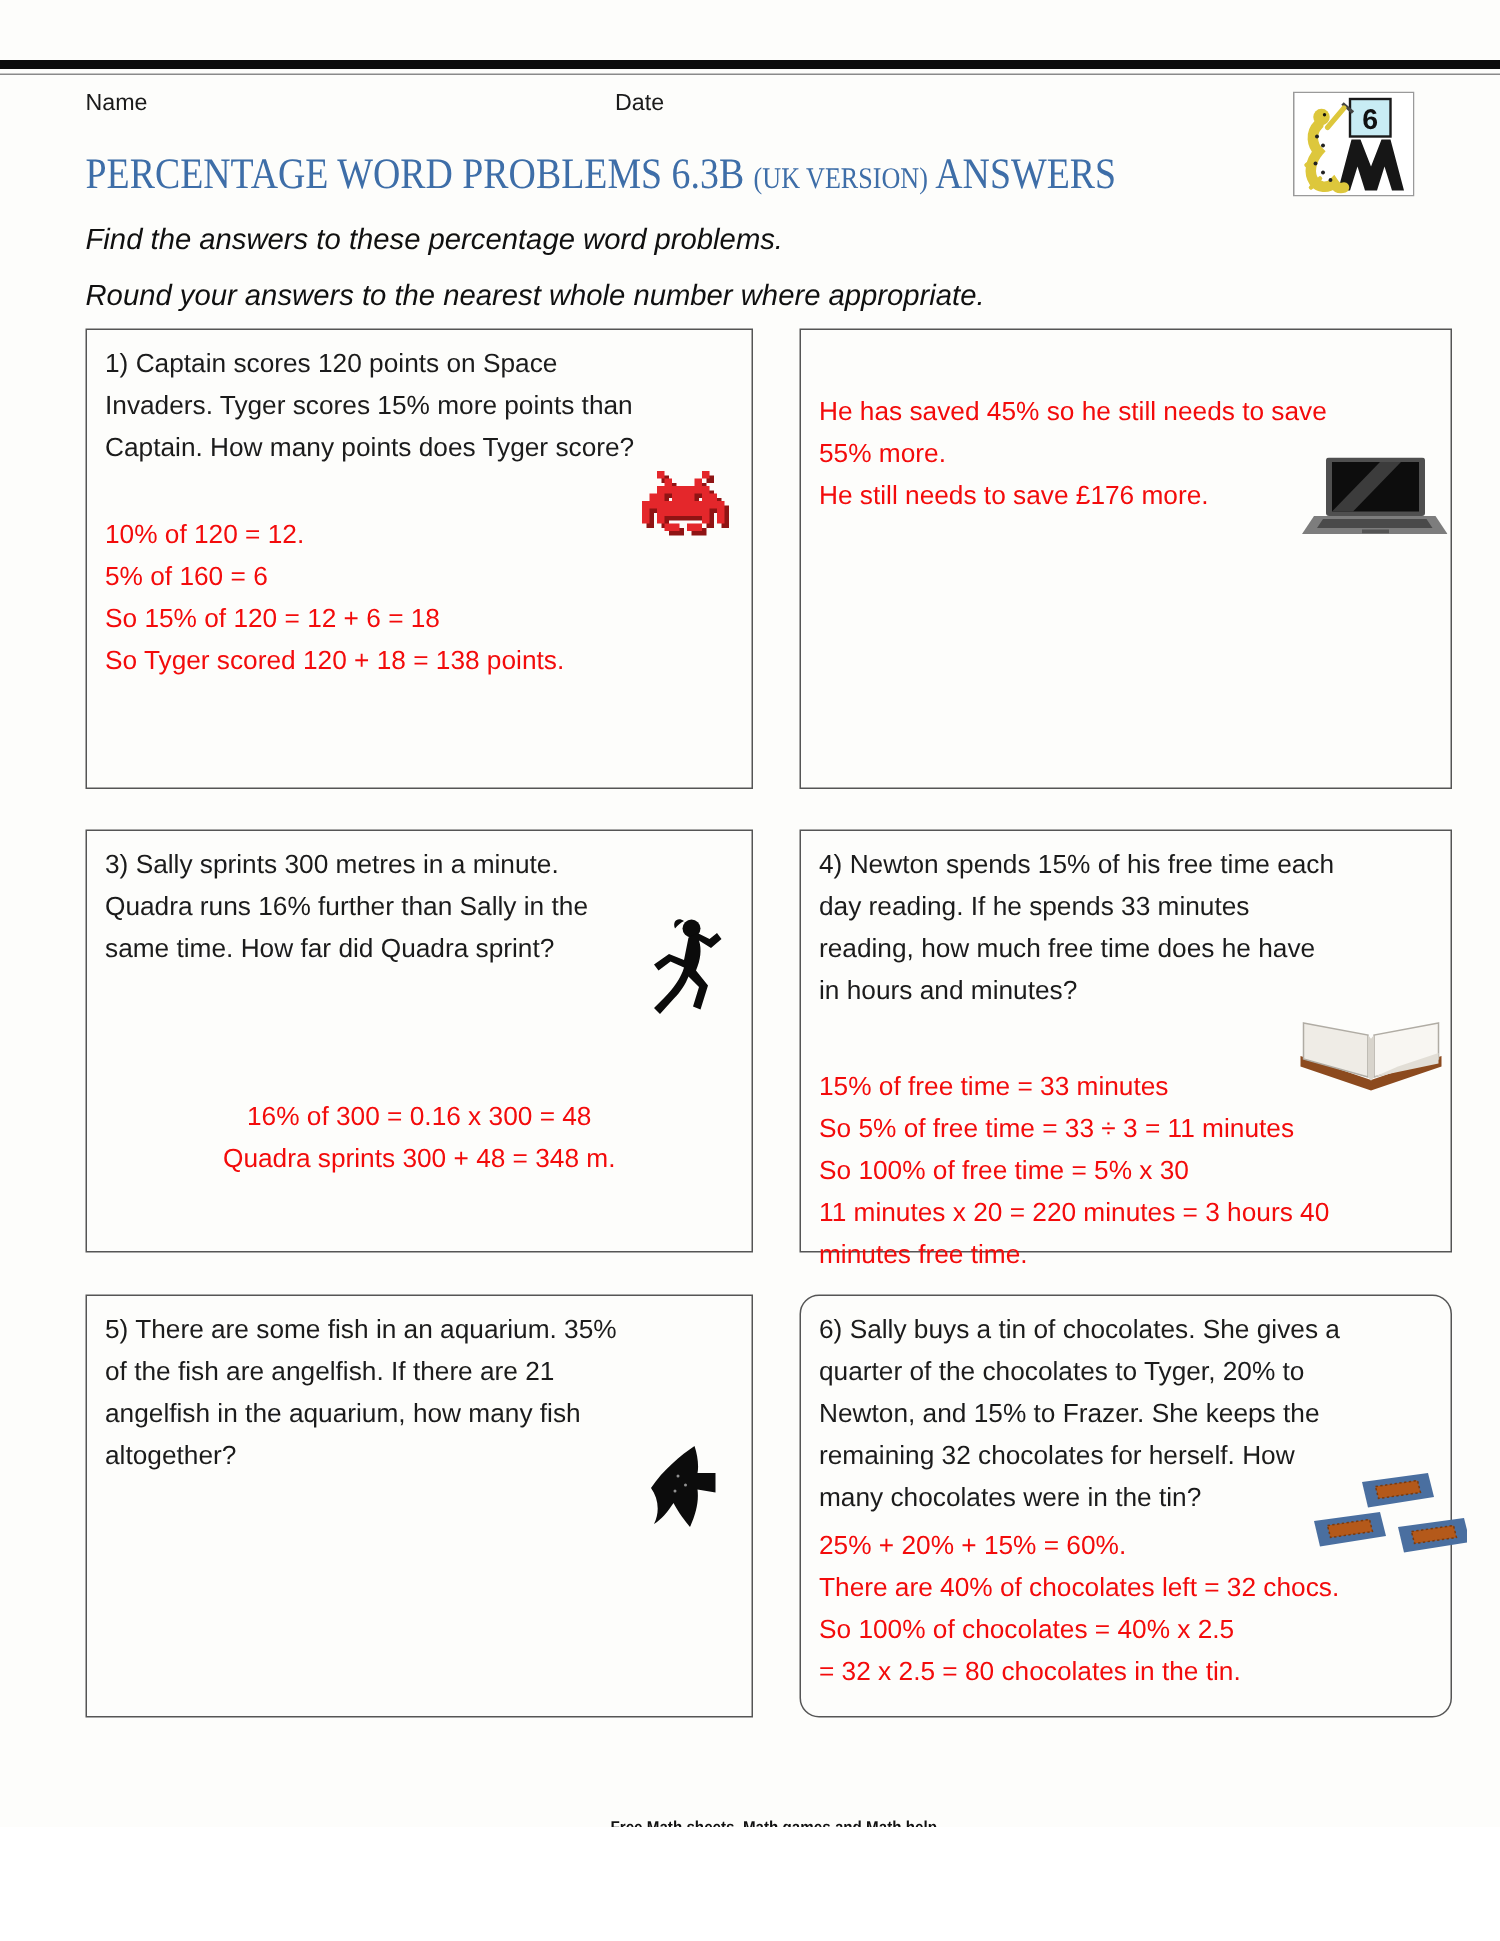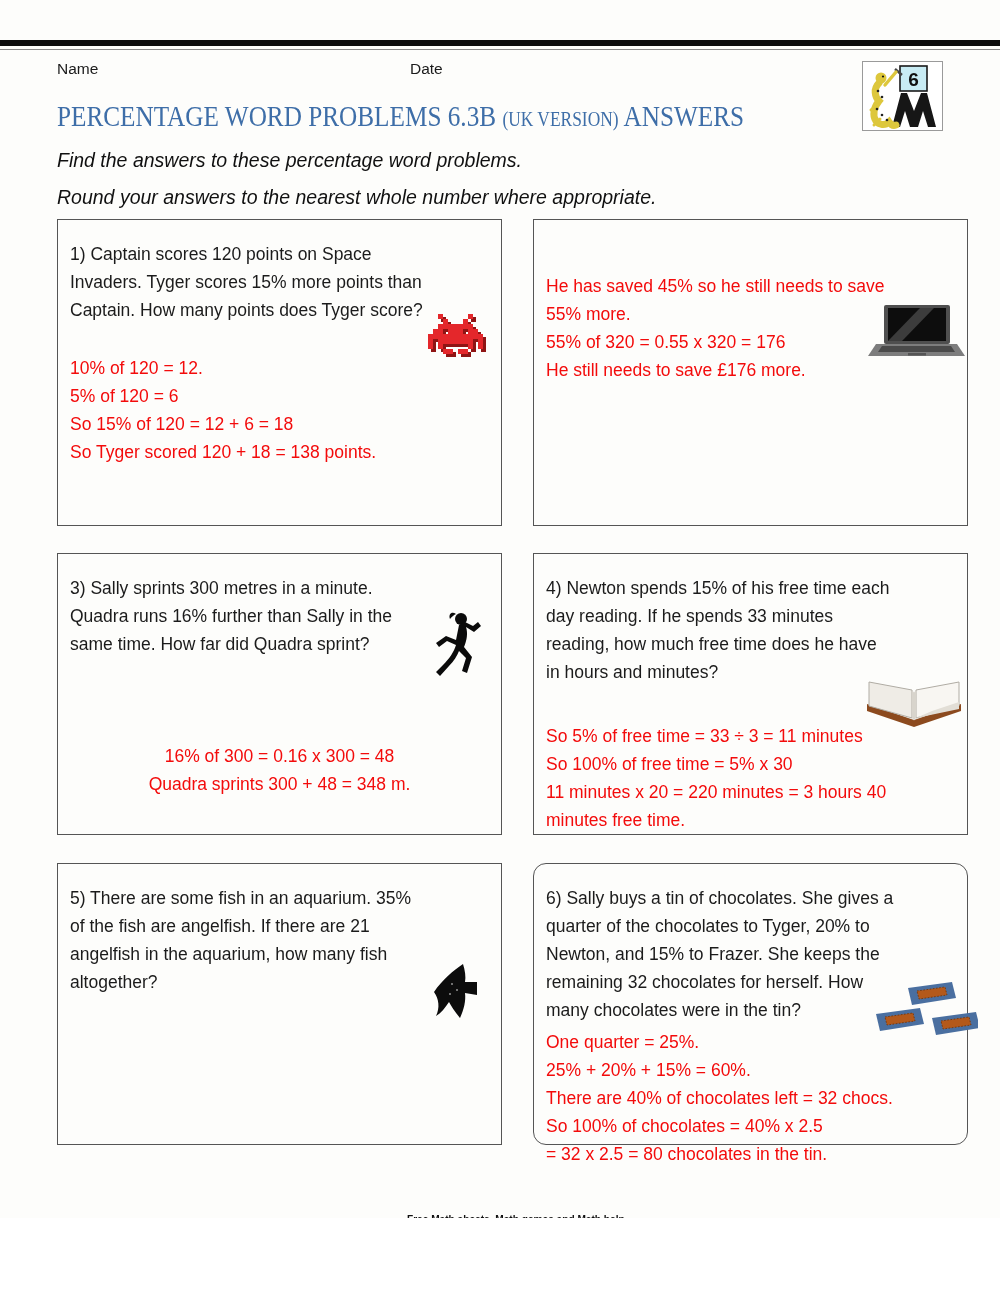--- a/index.html
+++ b/index.html
@@ -16,21 +16,21 @@
     position:absolute;left:57px;top:100px;margin:0;white-space:nowrap;
     font-family:"Liberation Serif",serif;font-weight:normal;
     color:#3e6ea8;font-size:29px;transform:scaleX(0.87);transform-origin:left top;
   }
   .title-version{font-size:20px;}
   .instr{position:absolute;left:57px;margin:0;font-size:19.5px;font-style:italic;color:#101010;}
   .instr1{top:149px;}
   .instr2{top:186px;}
   .problem-box{
     position:absolute;box-sizing:border-box;border:1px solid #555555;
-    padding:20px 12px;background:transparent;
+    padding:8px 12px;background:transparent;
   }
   .b1{left:57px;top:219px;width:445px;height:307px;}
   .b2{left:533px;top:219px;width:435px;height:307px;}
   .b3{left:57px;top:553px;width:445px;height:282px;}
   .b4{left:533px;top:553px;width:435px;height:282px;}
   .b5{left:57px;top:863px;width:445px;height:282px;}
   .b6{left:533px;top:863px;width:435px;height:282px;border-radius:13px;}
   .q{font-size:17.5px;line-height:28px;color:#1b1b1b;white-space:pre-line;}
   .answers{color:#f30b0b;font-size:17.5px;line-height:28px;}
   .b1 .answers{margin-top:30px;}
@@ -105,39 +105,38 @@
 Captain. How many points does Tyger score?</div>
     <svg class="box-icon icon-invader" width="58" height="44" viewBox="0 0 58 44">
       <defs>
         <path id="invpx" d="M10 0h5v5h-5zM40 0h5v5h-5zM15 5h5v5h-5zM35 5h5v5h-5zM10 10h35v5H10zM5 15h10v5H5zM20 15h15v5H20zM40 15h10v5H40zM0 20h55v5H0zM0 25h5v5H0zM10 25h35v5H10zM50 25h5v5h-5zM0 30h5v5H0zM10 30h5v5h-5zM40 30h5v5h-5zM50 30h5v5h-5zM15 35h10v5H15zM30 35h10v5H30z"></path>
       </defs>
       <use href="#invpx" x="3" y="3" fill="#8f1414"></use>
       <use href="#invpx" fill="#e4272b"></use>
     </svg>
     <div class="answers">
       <div>10% of 120 = 12.</div>
-      <div>5% of 120 = 6</div>
+      <div>5% of 160 = 6</div>
       <div>So 15% of 120 = 12 + 6 = 18</div>
       <div>So Tyger scored 120 + 18 = 138 points.</div>
     </div>
   </div>
 
   <div class="problem-box b2">
     <svg class="box-icon icon-laptop" width="97" height="54" viewBox="0 0 97 54">
       <rect x="16" y="0" width="66" height="39" rx="2" fill="#4f4f4f"></rect>
       <rect x="20" y="3" width="58" height="33" fill="#0d0d0d"></rect>
       <polygon points="20,36 52,3 66,3 34,36" fill="#3c3c3c"></polygon>
       <polygon points="8,39 89,39 97,51 0,51" fill="#7d7d7d"></polygon>
       <polygon points="14,41 83,41 87,47 10,47" fill="#4a4a4a"></polygon>
       <rect x="40" y="48" width="18" height="2.5" fill="#555"></rect>
     </svg>
     <div class="answers">
       <div>He has saved 45% so he still needs to save</div>
       <div>55% more.</div>
-      <div>55% of 320 = 0.55 x 320 = 176</div>
       <div>He still needs to save £176 more.</div>
     </div>
   </div>
 
   <div class="problem-box b3">
     <div class="q">3) Sally sprints 300 metres in a minute.
 Quadra runs 16% further than Sally in the
 same time. How far did Quadra sprint?</div>
     <svg class="box-icon icon-runner" width="50" height="70" viewBox="0 0 50 70">
       <g fill="#0b0b0b">
@@ -161,20 +160,21 @@
 reading, how much free time does he have
 in hours and minutes?</div>
     <svg class="box-icon icon-book" width="100" height="56" viewBox="0 0 100 56">
       <path d="M3 28 L50 44 L97 28 L97 35 L50 51 L3 35 Z" fill="#8c4a1e"></path>
       <polygon points="5,6 48,14 48,42 5,30" fill="#efece6" stroke="#b0aca4" stroke-width="1"></polygon>
       <polygon points="95,6 52,14 52,42 95,30" fill="#f8f6f2" stroke="#b0aca4" stroke-width="1"></polygon>
       <polygon points="95,26 68,35 52,42 95,33" fill="#e2ded6"></polygon>
       <path d="M48 14 L50 16.5 L52 14 L52 42 L50 44.5 L48 42 Z" fill="#d8d4cc"></path>
     </svg>
     <div class="answers">
+      <div>15% of free time = 33 minutes</div>
       <div>So 5% of free time = 33 ÷ 3 = 11 minutes</div>
       <div>So 100% of free time = 5% x 30</div>
       <div>11 minutes x 20 = 220 minutes = 3 hours 40</div>
       <div>minutes free time.</div>
     </div>
   </div>
 
   <div class="problem-box b5">
     <div class="q">5) There are some fish in an aquarium. 35%
 of the fish are angelfish. If there are 21
@@ -203,21 +203,20 @@
       <g transform="translate(0,26)">
         <polygon points="2,6 46,0 50,16 6,23" fill="#4a6fa0"></polygon>
         <polygon points="11,9 39,5 41,13 13,17" fill="#b4591a" stroke="#7c3a0c" stroke-width="1" stroke-dasharray="1.6,1.6"></polygon>
       </g>
       <g transform="translate(56,30)">
         <polygon points="2,6 46,0 50,16 6,23" fill="#4a6fa0"></polygon>
         <polygon points="11,9 39,5 41,13 13,17" fill="#b4591a" stroke="#7c3a0c" stroke-width="1" stroke-dasharray="1.6,1.6"></polygon>
       </g>
     </svg>
     <div class="answers">
-      <div>One quarter = 25%.</div>
       <div>25% + 20% + 15% = 60%.</div>
       <div>There are 40% of chocolates left = 32 chocs.</div>
       <div>So 100% of chocolates = 40% x 2.5</div>
       <div>= 32 x 2.5 = 80 chocolates in the tin.</div>
     </div>
   </div>
 
   <div class="footer">
     <div class="footer-tagline">Free Math sheets, Math games and Math help</div>
     <div class="footer-rule"></div>

